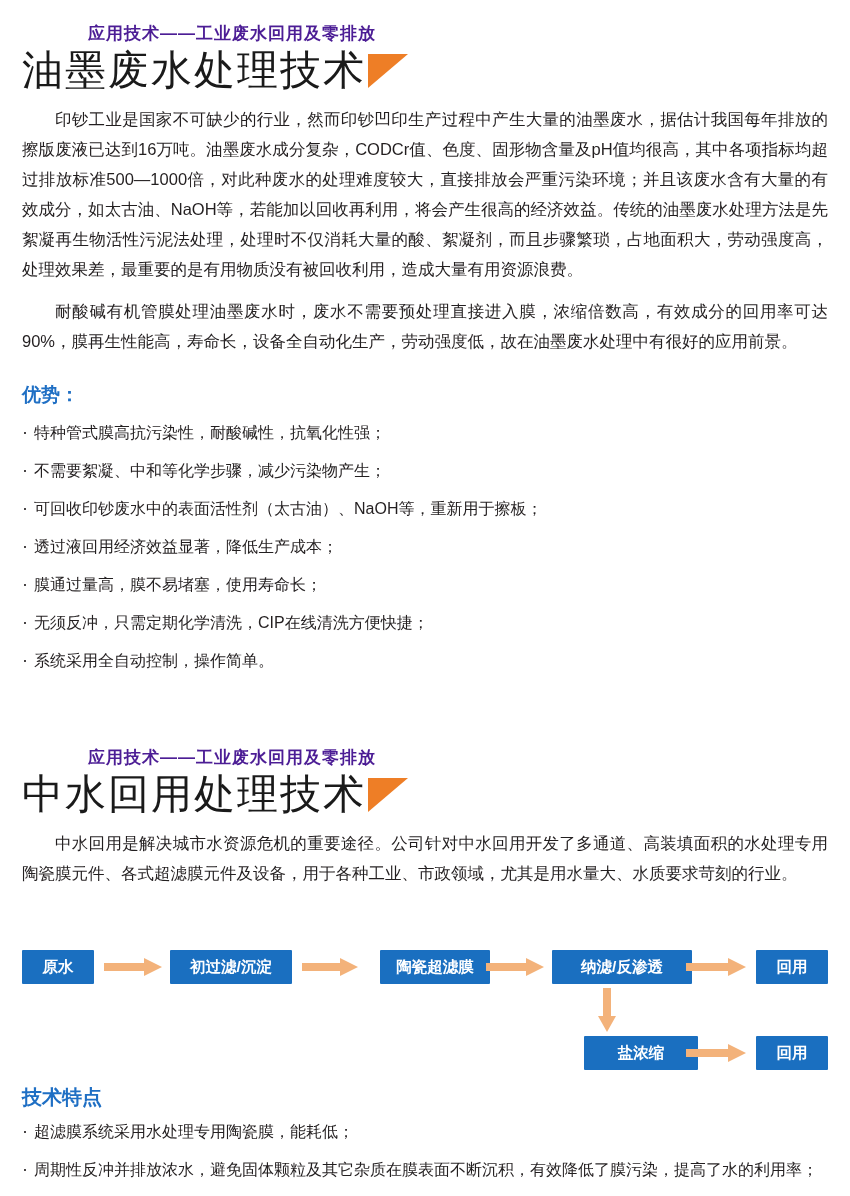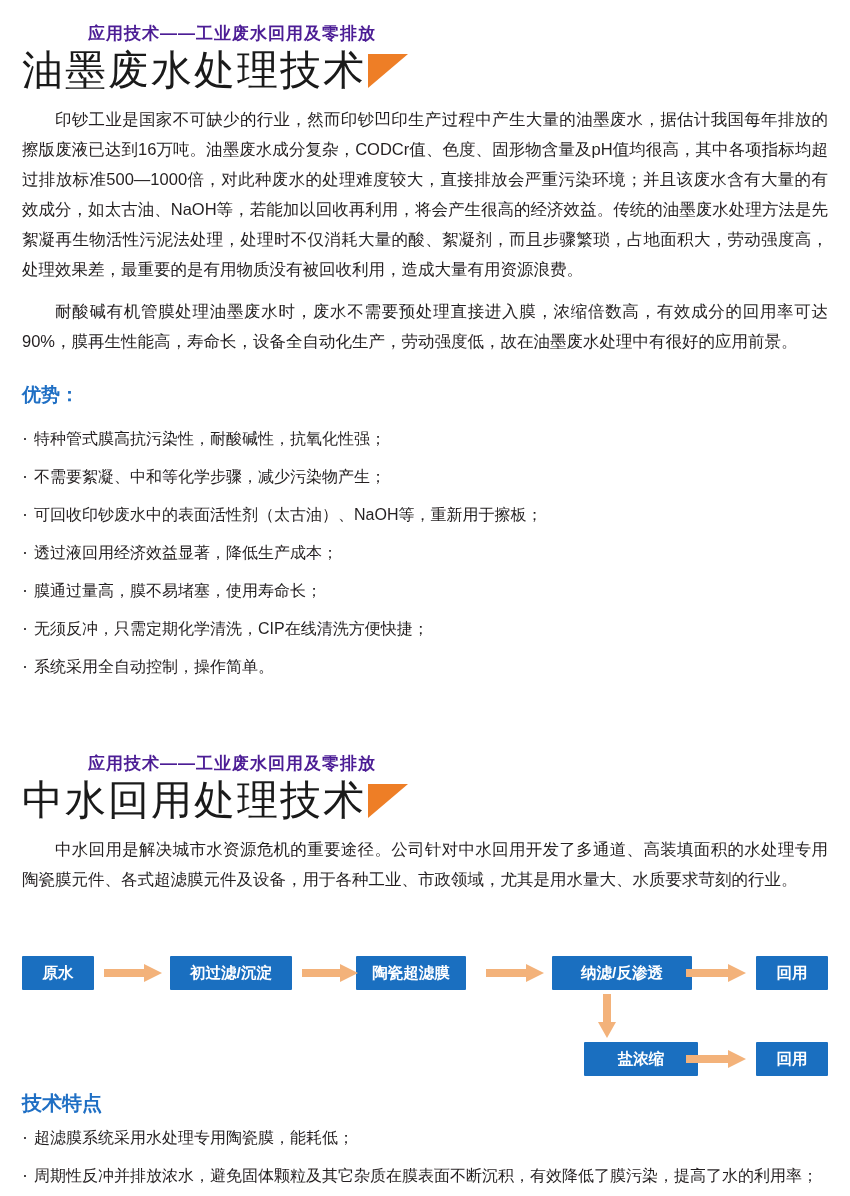--- a/index.html
+++ b/index.html
@@ -66,21 +66,21 @@
     line-height: 30px;
     text-align: justify;
     margin: 12px 0 0 0;
     text-indent: 2em;
     color: #231f20;
   }
   .sub-head {
     color: #1f6fc4;
     font-size: 19px;
     font-weight: bold;
-    margin: 26px 0 12px 22px;
+    margin: 26px 0 6px 22px;
   }
   ul.bullets {
     list-style: none;
     margin: 0;
     padding: 0 22px 0 22px;
   }
   ul.bullets li {
     font-size: 16px;
     line-height: 20px;
     padding: 9px 0 9px 12px;
@@ -164,21 +164,21 @@
       <div class="title-mark"></div>
     </div>
 
     <div class="body-wrap" style="">
       <p class="para">中水回用是解决城市水资源危机的重要途径。公司针对中水回用开发了多通道、高装填面积的水处理专用陶瓷膜元件、各式超滤膜元件及设备，用于各种工业、市政领域，尤其是用水量大、水质要求苛刻的行业。</p>
     </div>
 
     <div class="flow">
       <div class="node" style="left:22px;  top:36px;  width:72px;">原水</div>
       <div class="node" style="left:170px; top:36px;  width:122px;">初过滤/沉淀</div>
-      <div class="node" style="left:356px; top:36px;  width:110px;">陶瓷超滤膜</div>
+      <div class="node" style="left:380px; top:36px;  width:110px;">陶瓷超滤膜</div>
       <div class="node" style="left:552px; top:36px;  width:140px;">纳滤/反渗透</div>
       <div class="node" style="left:756px; top:36px;  width:72px;">回用</div>
       <div class="node" style="left:584px; top:122px; width:114px;">盐浓缩</div>
       <div class="node" style="left:756px; top:122px; width:72px;">回用</div>
 
       <span class="arrow" style="left:104px; top:44px;">
         <svg width="58" height="18" viewBox="0 0 58 18">
             <path d="M0 5 L40 5 L40 0 L58 9 L40 18 L40 13 L0 13 Z" fill="#f3b27a"></path>
           </svg>
       </span>

